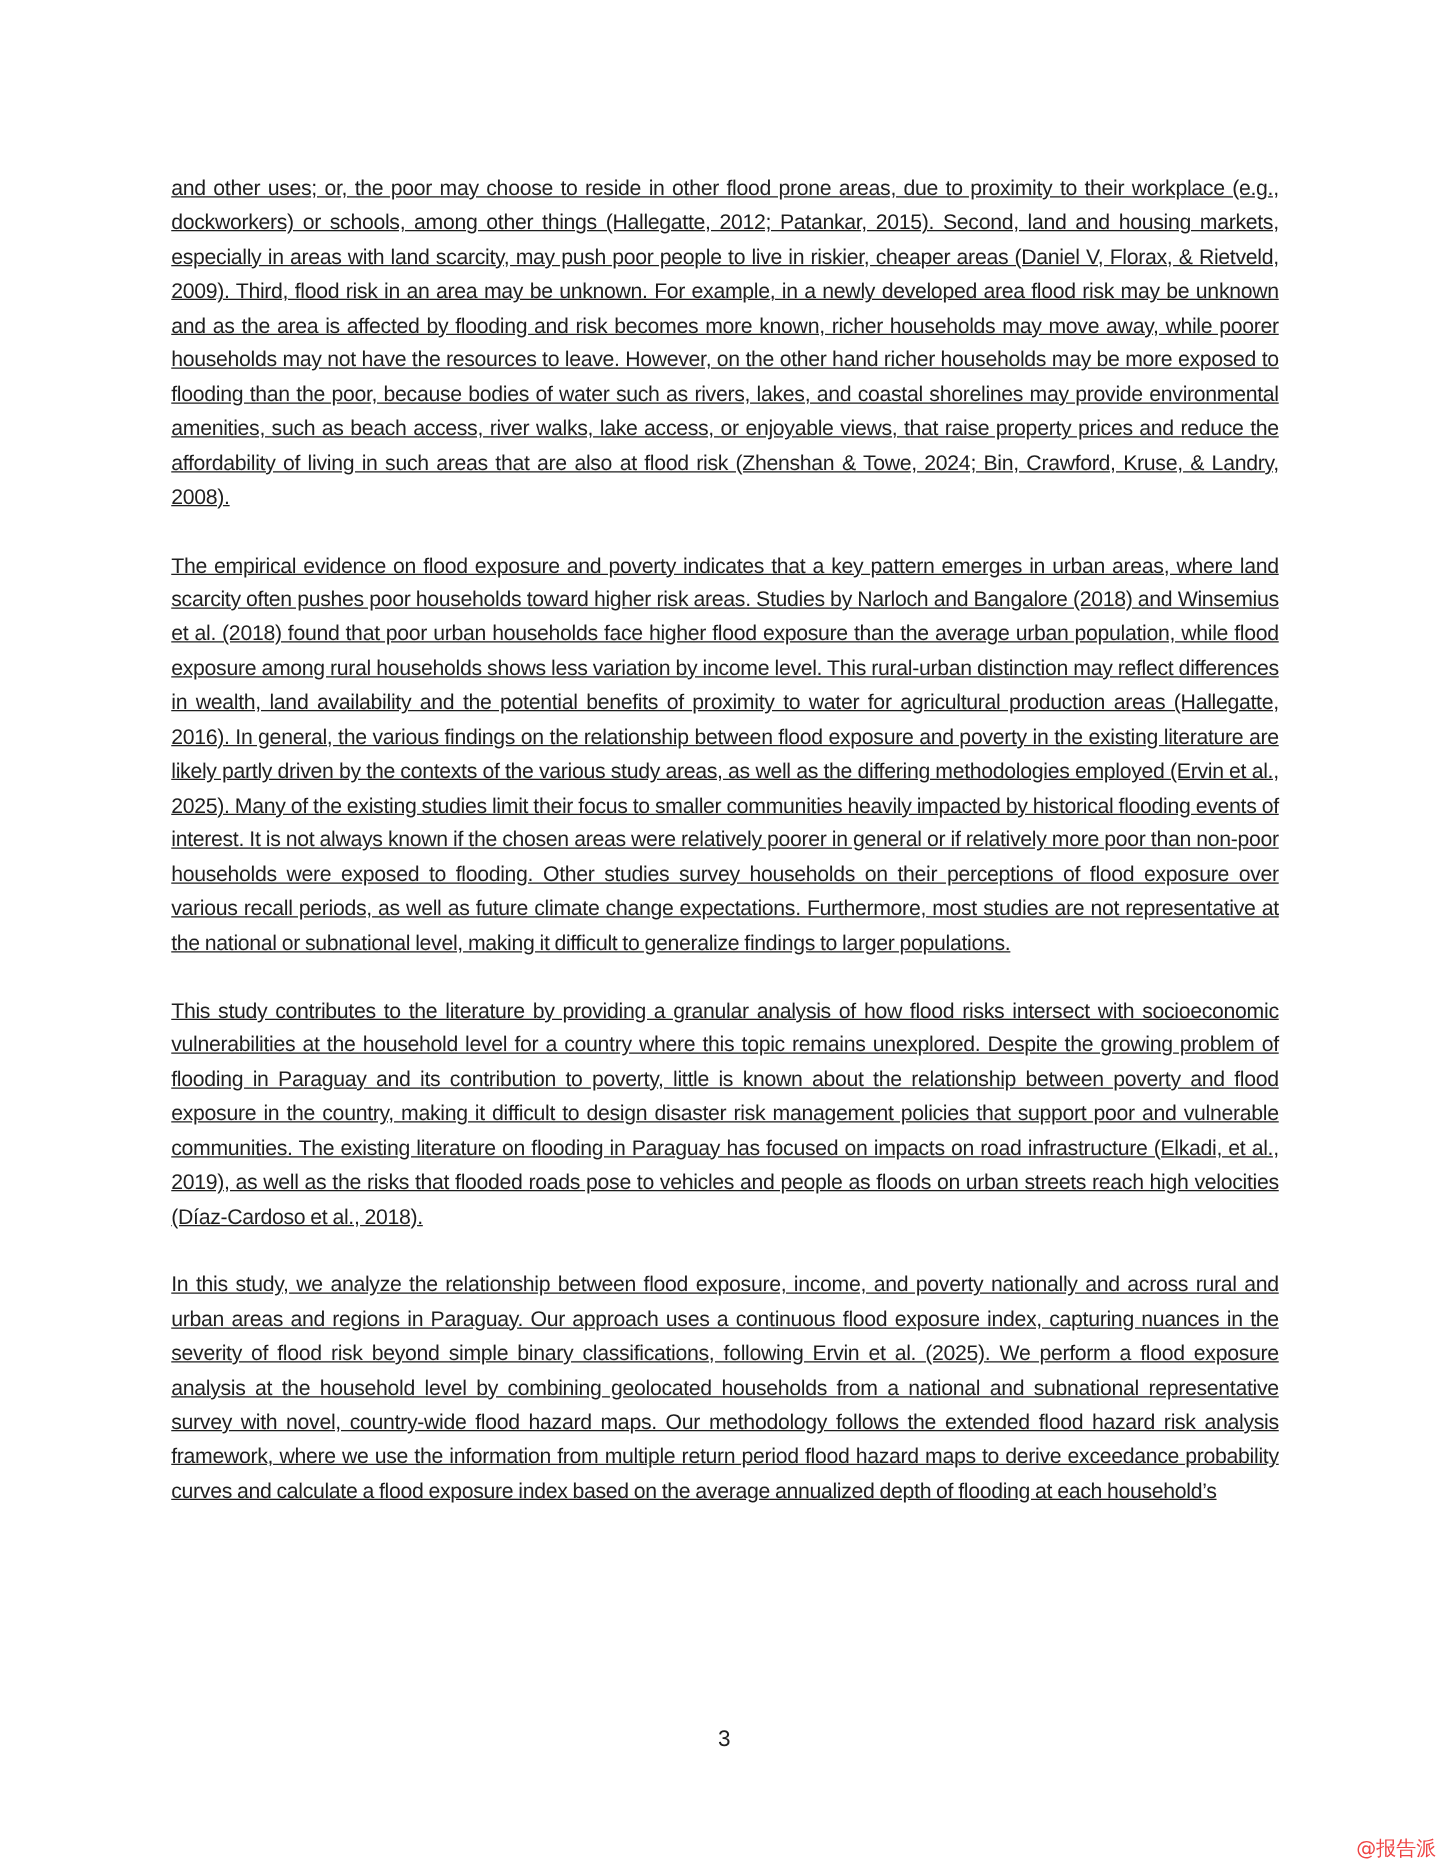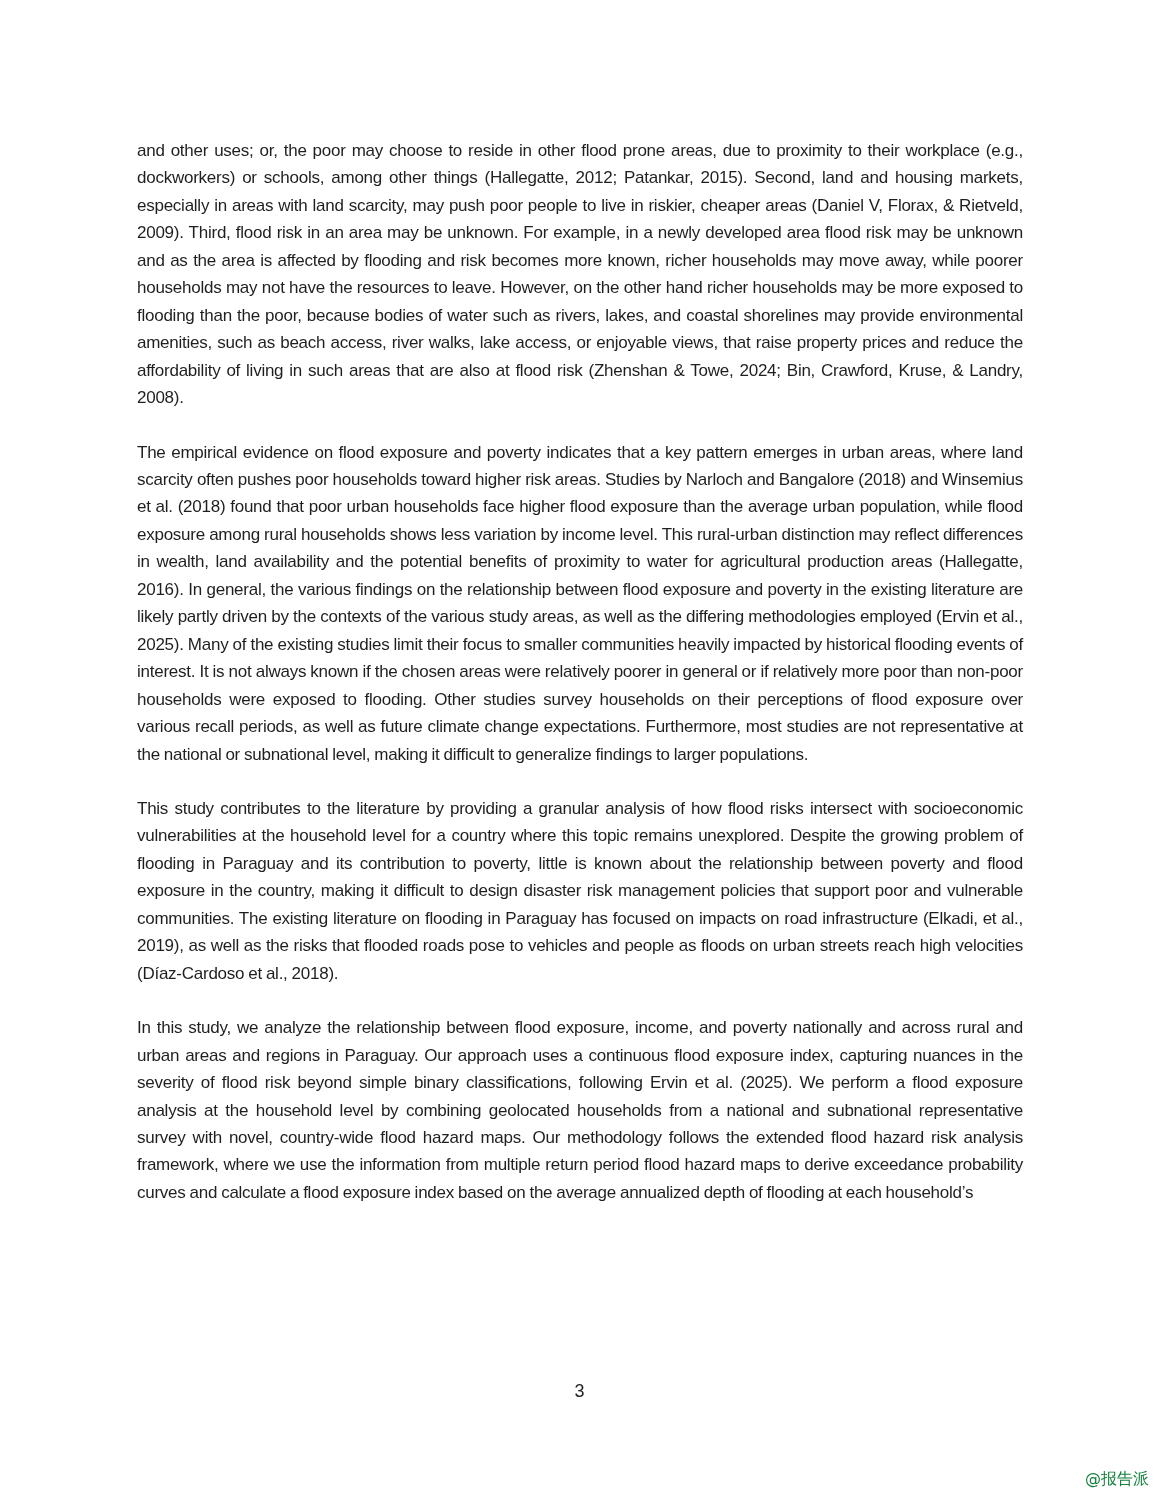--- a/index.html
+++ b/index.html
@@ -21,36 +21,37 @@
       top: 137px;
       width: 886px;
     }
     .para {
       margin: 0 0 27px 0;
       font-size: 17px;
       line-height: 27.45px;
       text-align: justify;
       letter-spacing: -0.25px;
       word-spacing: -0.5px;
+      text-decoration: underline;
     }
     .page-number {
       position: absolute;
       left: 0;
       width: 1159px;
       top: 1381px;
       text-align: center;
       font-size: 18px;
       color: #222;
     }
     .watermark {
       position: absolute;
       right: 10px;
       bottom: 10px;
       font-size: 16px;
-      color: #15803d;
+      color: #ef4444;
       font-family: "DejaVu Sans", sans-serif;
     }
   </style>
 </head>
 <body>
 
 <div class="page-body">
   <p class="para">and other uses; or, the poor may choose to reside in other flood prone areas, due to proximity to their workplace (e.g., dockworkers) or schools, among other things (Hallegatte, 2012; Patankar, 2015). Second, land and housing markets, especially in areas with land scarcity, may push poor people to live in riskier, cheaper areas (Daniel V, Florax, &amp; Rietveld, 2009). Third, flood risk in an area may be unknown. For example, in a newly developed area flood risk may be unknown and as the area is affected by flooding and risk becomes more known, richer households may move away, while poorer households may not have the resources to leave. However, on the other hand richer households may be more exposed to flooding than the poor, because bodies of water such as rivers, lakes, and coastal shorelines may provide environmental amenities, such as beach access, river walks, lake access, or enjoyable views, that raise property prices and reduce the affordability of living in such areas that are also at flood risk (Zhenshan &amp; Towe, 2024; Bin, Crawford, Kruse, &amp; Landry, 2008).</p>
   <p class="para">The empirical evidence on flood exposure and poverty indicates that a key pattern emerges in urban areas, where land scarcity often pushes poor households toward higher risk areas. Studies by Narloch and Bangalore (2018) and Winsemius et al. (2018) found that poor urban households face higher flood exposure than the average urban population, while flood exposure among rural households shows less variation by income level. This rural-urban distinction may reflect differences in wealth, land availability and the potential benefits of proximity to water for agricultural production areas (Hallegatte, 2016). In general, the various findings on the relationship between flood exposure and poverty in the existing literature are likely partly driven by the contexts of the various study areas, as well as the differing methodologies employed (Ervin et al., 2025). Many of the existing studies limit their focus to smaller communities heavily impacted by historical flooding events of interest. It is not always known if the chosen areas were relatively poorer in general or if relatively more poor than non-poor households were exposed to flooding. Other studies survey households on their perceptions of flood exposure over various recall periods, as well as future climate change expectations. Furthermore, most studies are not representative at the national or subnational level, making it difficult to generalize findings to larger populations.</p>
   <p class="para">This study contributes to the literature by providing a granular analysis of how flood risks intersect with socioeconomic vulnerabilities at the household level for a country where this topic remains unexplored. Despite the growing problem of flooding in Paraguay and its contribution to poverty, little is known about the relationship between poverty and flood exposure in the country, making it difficult to design disaster risk management policies that support poor and vulnerable communities. The existing literature on flooding in Paraguay has focused on impacts on road infrastructure (Elkadi, et al., 2019), as well as the risks that flooded roads pose to vehicles and people as floods on urban streets reach high velocities (Díaz-Cardoso et al., 2018).</p>

